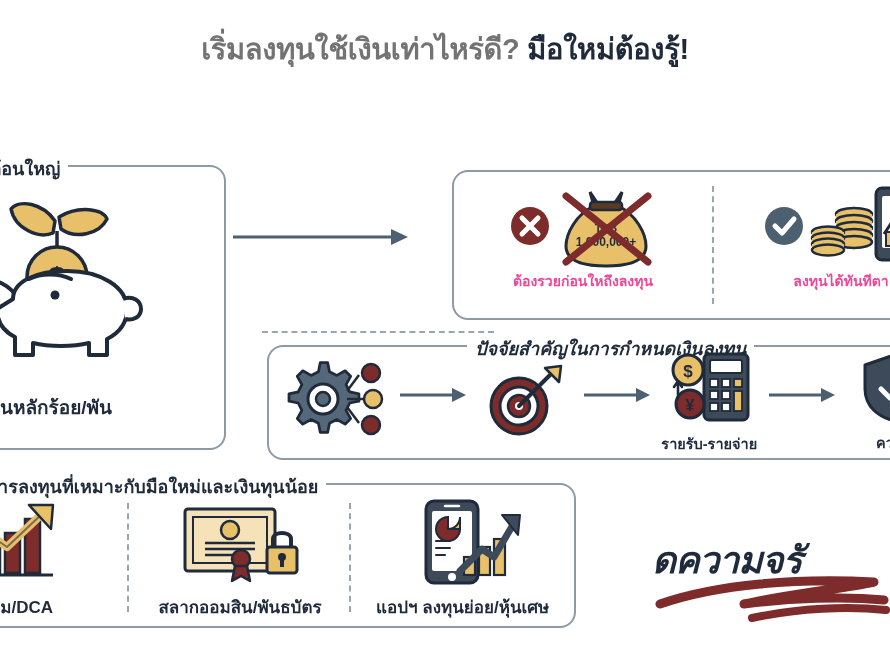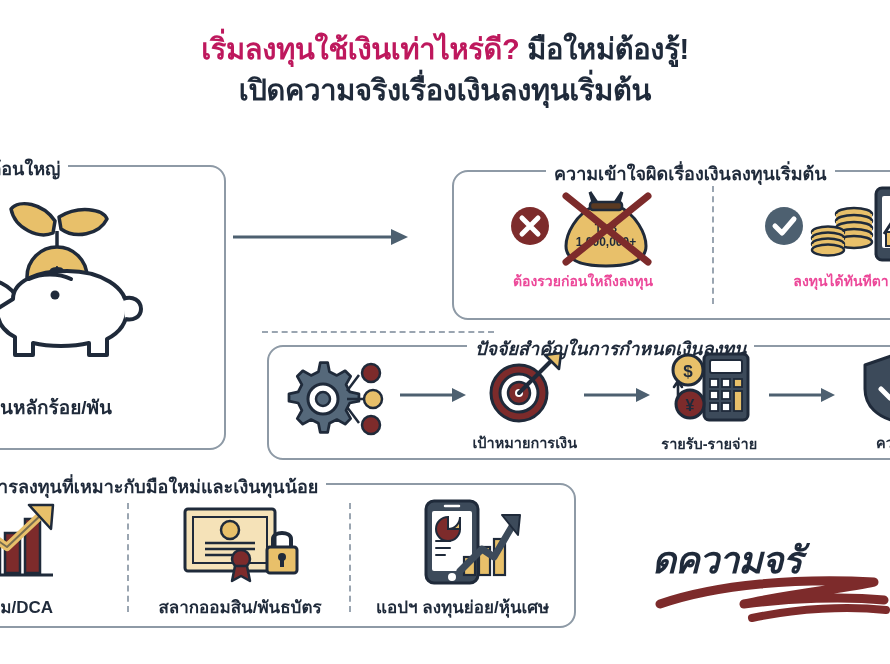--- a/index.html
+++ b/index.html
@@ -27,21 +27,21 @@
     width: 890px;
     text-align: center;
     line-height: 1.18;
   }
   .title-line1 {
     font-size: 29px;
     font-weight: bold;
     letter-spacing: -0.3px;
     white-space: nowrap;
   }
-  .title-gold { color: #be185d; }
+  .title-gold { color: #737373; }
   .title-dark { color: #1f2a3a; }
   .title-line2 {
     font-size: 29px;
     font-weight: bold;
     color: #1f2a3a;
     letter-spacing: -0.3px;
     margin-top: 7px;
     white-space: nowrap;
   }
 
@@ -240,21 +240,20 @@
 </style>
 </head>
 <body>
 
 <div id="stage">
 
   <div class="title-block">
     <div class="title-line1">
       <span class="title-gold">เริ่มลงทุนใช้เงินเท่าไหร่ดี?</span><span class="title-dark"> มือใหม่ต้องรู้!</span>
     </div>
-    <div class="title-line2">เปิดความจริงเรื่องเงินลงทุนเริ่มต้น</div>
   </div>
 
   <div id="connector-arrow">
     <svg width="175" height="18" viewBox="0 0 175 18">
       <line x1="0" y1="9" x2="158" y2="9" stroke="#4d6070" stroke-width="3"></line>
       <polygon points="158,1 175,9 158,17" fill="#4d6070"></polygon>
     </svg>
   </div>
 
   <div id="section-separator"></div>
@@ -277,21 +276,20 @@
         <circle cx="104" cy="104" r="4.5" fill="#1f2a3a"></circle>
         <path d="M172 108 C182 104 190 110 190 118 C190 126 182 130 174 128" fill="#fff" stroke="#1f2a3a" stroke-width="4" stroke-linejoin="round"></path>
         <path d="M78 88 C90 82 108 82 120 88" stroke="#1f2a3a" stroke-width="4" fill="none" stroke-linecap="round"></path>
       </svg>
     </div>
 
     <div class="panel-caption">นหลักร้อย/พัน</div>
   </div>
 
   <div class="panel" id="panel-misconception">
-    <div class="panel-title">ความเข้าใจผิดเรื่องเงินลงทุนเริ่มต้น</div>
 
     <div class="two-col">
       <div class="col-divider"></div>
 
       <div class="col">
         <div class="badge-icon-row">
           <span>
             <svg width="40" height="40" viewBox="0 0 40 40">
               <circle cx="20" cy="20" r="19" fill="#7d2b2b"></circle>
               <path d="M12 12 L28 28 M28 12 L12 28" stroke="#fff" stroke-width="5" stroke-linecap="round"></path>
@@ -389,21 +387,20 @@
         <span>
           <svg width="84" height="74" viewBox="0 0 84 74">
             <circle cx="36" cy="42" r="28" fill="#7d2b2b" stroke="#1f2a3a" stroke-width="3"></circle>
             <circle cx="36" cy="42" r="19" fill="#ffffff" stroke="#1f2a3a" stroke-width="3"></circle>
             <circle cx="36" cy="42" r="11" fill="#7d2b2b" stroke="#1f2a3a" stroke-width="2.5"></circle>
             <circle cx="36" cy="42" r="4" fill="#ffffff"></circle>
             <path d="M36 42 L68 10" stroke="#1f2a3a" stroke-width="4" stroke-linecap="round"></path>
             <path d="M62 4 L78 2 L76 18 Z" fill="#e8c06a" stroke="#1f2a3a" stroke-width="2.5" stroke-linejoin="round"></path>
           </svg>
         </span>
-        <div class="flow-caption">เป้าหมายการเงิน</div>
       </div>
 
       <div class="flow-arrow">
         <svg width="66" height="16" viewBox="0 0 66 16">
           <line x1="0" y1="8" x2="52" y2="8" stroke="#4d6070" stroke-width="3"></line>
           <polygon points="52,1 66,8 52,15" fill="#4d6070"></polygon>
         </svg>
       </div>
 
       <div class="flow-step">

